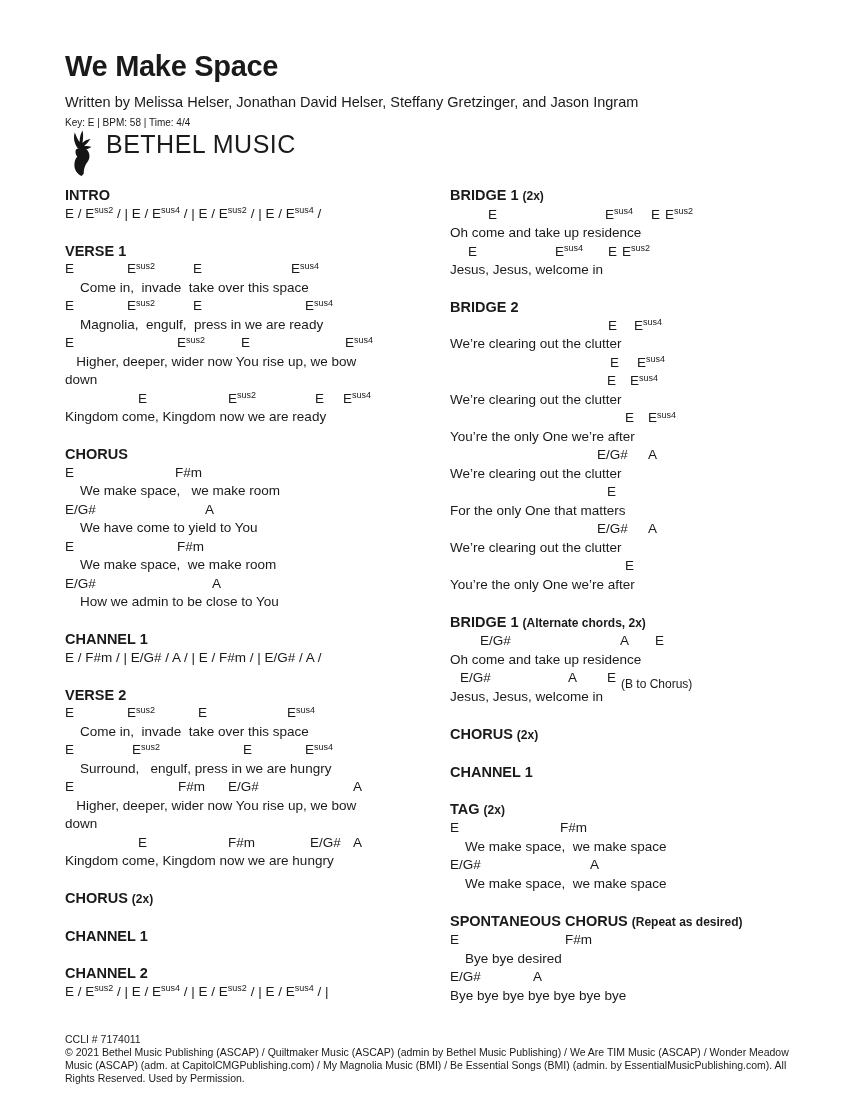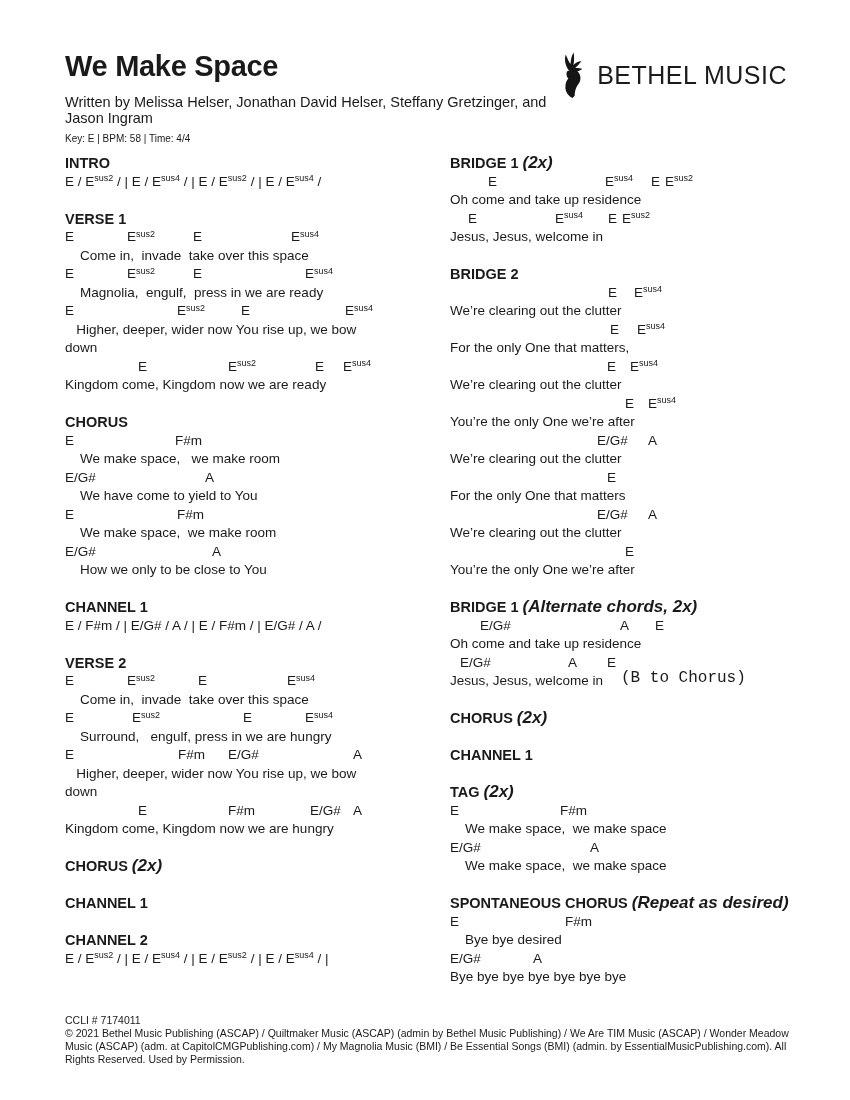--- a/index.html
+++ b/index.html
@@ -5,44 +5,44 @@
   * { box-sizing: border-box; }
   html, body { margin: 0; padding: 0; background: #ffffff; }
   body {
     width: 850px;
     height: 1100px;
     font-family: "Liberation Sans", sans-serif;
     color: #1a1a1a;
     padding: 50px 35px 20px 65px;
     overflow: hidden;
   }
-  .header { display: flex; justify-content: space-between; align-items: flex-start; }
+  .header { display: flex; justify-content: space-between; align-items: flex-start; flex-direction: column; }
   .page-title {
     font-size: 29px;
     font-weight: bold;
     margin: 0 0 11px 0;
     letter-spacing: -0.3px;
   }
   .writers { font-size: 14.5px; margin: 0 0 7px 0; }
   .meta { font-size: 10px; margin: 0; }
-  .logo { display: flex; align-items: center; gap: 7px; margin: 0 28px 0 0; padding-top: 2px; }
+  .logo { display: flex; align-items: flex-start; gap: 7px; margin: 0 28px 0 0; padding-top: 2px; }
   .logo-text { font-size: 25px; letter-spacing: 0.5px; color: #1b1b1b; white-space: nowrap; }
   .deer { display: block; }
 
   .columns { display: flex; margin-top: 10px; }
   .col-left { width: 385px; flex: none; }
   .col-right { flex: 1; min-width: 0; }
 
   .section { margin-bottom: 18.5px; }
   .section-label { font-weight: bold; font-size: 14.5px; line-height: 18.5px; white-space: pre; }
-  .qualifier { font-size: 17px; margin-left: 4px; font-style: italic; }
+  .qualifier { font-size: 12px; margin-left: 4px; }
   .line { font-size: 13.5px; line-height: 18.5px; white-space: pre; }
   .chord-row { position: relative; height: 18.5px; font-size: 13.5px; line-height: 18.5px; }
   .chord { position: absolute; top: 0; white-space: pre; }
-  .chord.ann { font-size: 16px; top: 15px; font-family: Liberation Mono, monospace; }
+  .chord.ann { font-size: 12px; top: 6px; }
   sup { font-size: 9px; line-height: 0; vertical-align: baseline; position: relative; top: -4.5px; }
 
   .footer { margin-top: 9px; font-size: 10.5px; line-height: 13px; max-width: 742px; }
   .footer p { margin: 0; }
 </style>
 </head>
 <body>
 
 <div class="header">
   <div class="title-block">
@@ -113,21 +113,21 @@
         <div class="line">    We have come to yield to You</div>
         <div class="chord-row">
           <span class="chord" style="left: 0px;">E</span>
           <span class="chord" style="left: 112px;">F#m</span>
         </div>
         <div class="line">    We make space,  we make room</div>
         <div class="chord-row">
           <span class="chord" style="left: 0px;">E/G#</span>
           <span class="chord" style="left: 147px;">A</span>
         </div>
-        <div class="line">    How we only to be close to You</div>
+        <div class="line">    How we admin to be close to You</div>
       </div>
       <div class="section">
         <div class="section-label">CHANNEL 1</div>
         <div class="line">E / F#m / | E/G# / A / | E / F#m / | E/G# / A /</div>
       </div>
       <div class="section">
         <div class="section-label">VERSE 2</div>
         <div class="chord-row">
           <span class="chord" style="left: 0px;">E</span>
           <span class="chord" style="left: 62px;">E<sup>sus2</sup></span>
@@ -191,21 +191,20 @@
         <div class="section-label">BRIDGE 2</div>
         <div class="chord-row">
           <span class="chord" style="left: 158px;">E</span>
           <span class="chord" style="left: 184px;">E<sup>sus4</sup></span>
         </div>
         <div class="line">We’re clearing out the clutter</div>
         <div class="chord-row">
           <span class="chord" style="left: 160px;">E</span>
           <span class="chord" style="left: 187px;">E<sup>sus4</sup></span>
         </div>
-        <div class="line">For the only One that matters,</div>
         <div class="chord-row">
           <span class="chord" style="left: 157px;">E</span>
           <span class="chord" style="left: 180px;">E<sup>sus4</sup></span>
         </div>
         <div class="line">We’re clearing out the clutter</div>
         <div class="chord-row">
           <span class="chord" style="left: 175px;">E</span>
           <span class="chord" style="left: 198px;">E<sup>sus4</sup></span>
         </div>
         <div class="line">You’re the only One we’re after</div>

